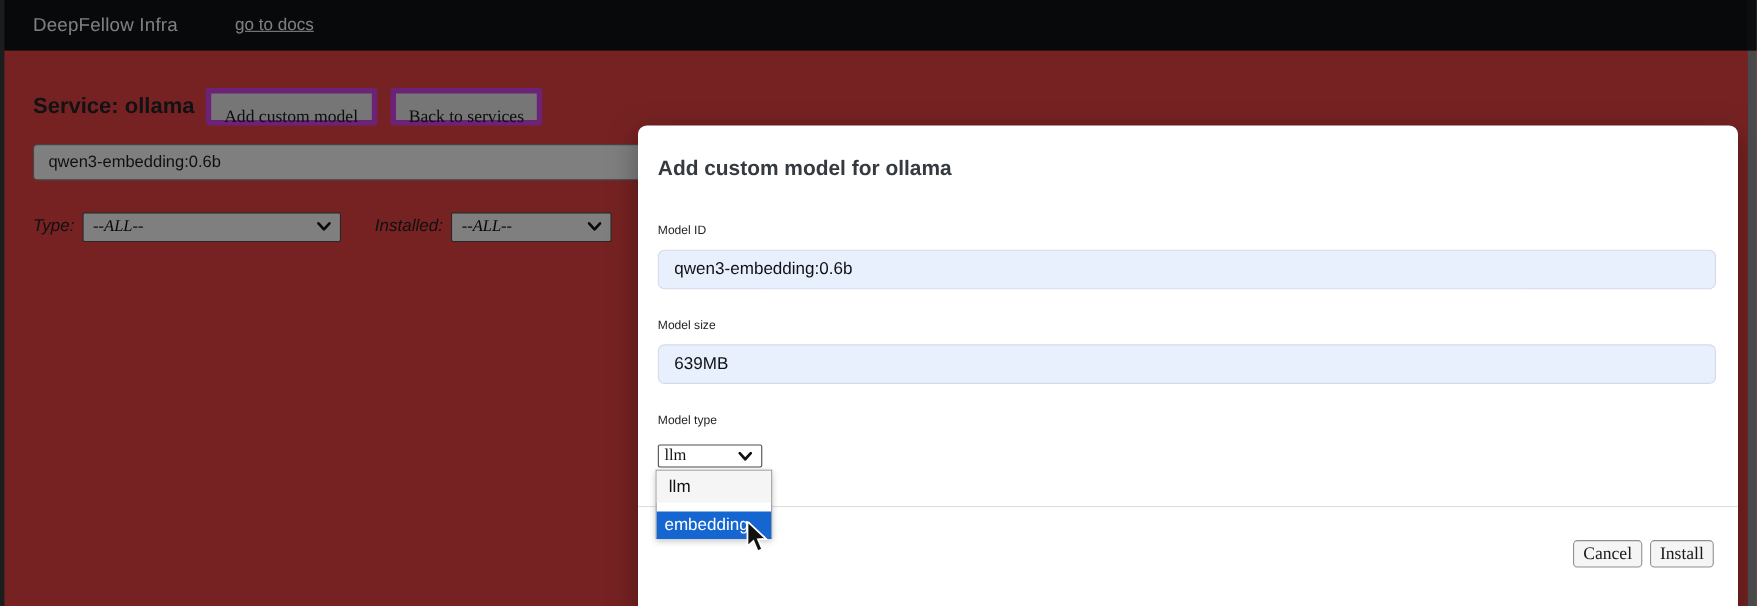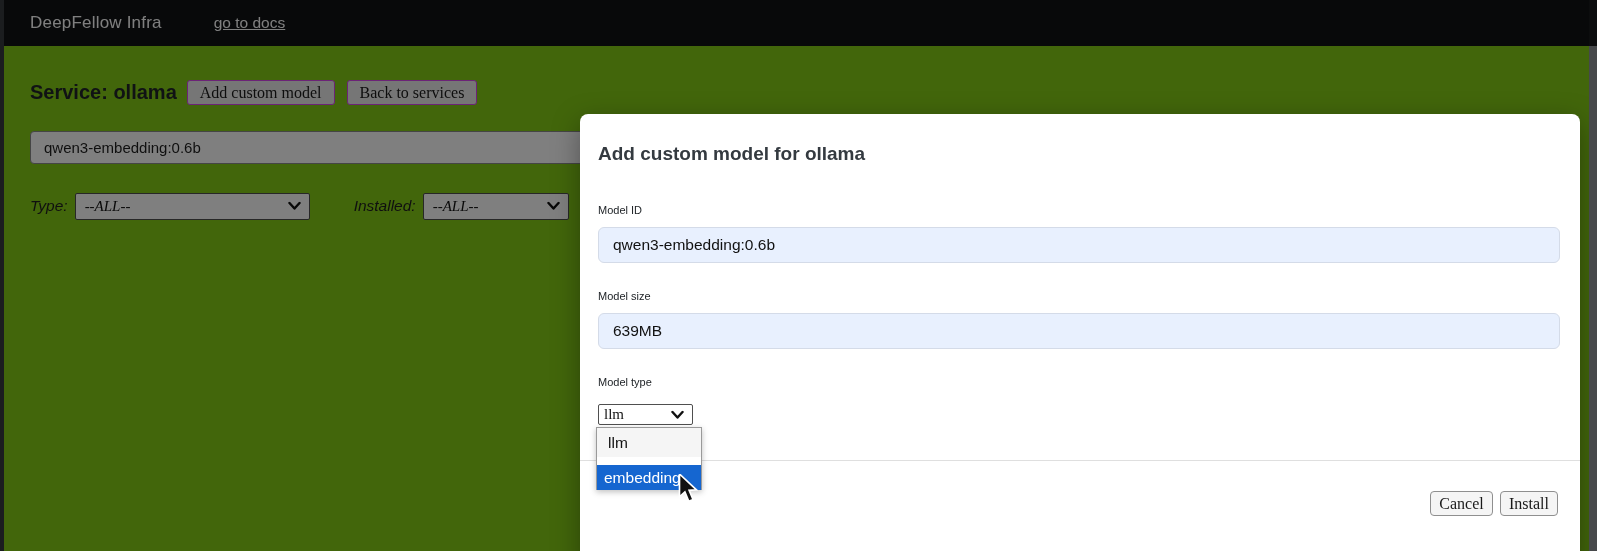--- a/index.html
+++ b/index.html
@@ -1,49 +1,49 @@
 <!DOCTYPE html>
 <html><head>
 <meta charset="utf-8">
 <style>
   * { margin:0; padding:0; box-sizing:border-box; }
   html,body { width:1597px; height:551px; overflow:hidden; background:#808080;
               font-family:"Liberation Sans", sans-serif; }
-  #stage { position:relative; width:1597px; height:551px; background:#84cc16; }
+  #stage { position:relative; width:1597px; height:551px; background:#ef4444; }
 
   
   .header { position:absolute; left:0; top:0; width:1597px; height:46px;
             background:#101214; display:flex; align-items:center; }
   .brand { color:#ffffff; font-size:17px; margin-left:30px; letter-spacing:.2px; }
   .docs-link { color:#ffffff; font-size:15.5px; margin-left:52px;
                text-decoration:underline; cursor:pointer; }
 
   .service-row { position:absolute; left:30px; top:80px; display:flex; align-items:center; }
   .service-title { font-size:20px; font-weight:bold; color:#212529; }
   .pg-btn { font-family:"Liberation Serif", serif; font-size:16px; color:#1a1a1a;
-            background:#ededed; border:1px solid #d946ef; border-radius:3px;
-            padding:2px 12px; margin-left:10px; height:25px; line-height:19px; }
+            background:#ededed; border:5px solid #d946ef; border-radius:3px;
+            padding:12px 12px; margin-left:10px; height:25px; line-height:19px; }
   .pg-btn + .pg-btn { margin-left:12px; }
 
   .search-input { position:absolute; left:30px; top:131px; width:1536px; height:33px;
                   border:1px solid #8a8a8a; border-radius:4px; background:#ffffff;
                   font-family:"Liberation Sans", sans-serif; font-size:15px; color:#1f1f1f;
                   padding:0 13px; }
 
   .filter-row { position:absolute; left:30px; top:192px; height:28px;
                 display:flex; align-items:center;font-style:italic; }
   .filter-label { font-size:15.5px; color:#1f1f1f; }
   .pg-select { position:relative; height:27px; background:#ffffff;
                border:1px solid #4f4f4f; border-radius:2px; margin-left:7px;
                display:flex; align-items:center;
                font-family:"Liberation Serif", serif; font-size:15px; color:#111; }
   .pg-select .val { padding-left:9px; }
   .sel-chev { position:absolute; right:8px; top:50%; transform:translateY(-50%); }
   .type-select { width:235px; }
-  .installed-label { margin-left:44px; }
+  .installed-label { margin-left:31px; }
   .installed-select { width:146px; }
 
   
   .overlay { position:absolute; left:0; top:0; width:1597px; height:551px;
              background:rgba(0,0,0,0.5); }
 
   
   .modal { position:absolute; left:580px; top:114px; width:1000px; height:459px;
            background:#ffffff; border-radius:8px;
            box-shadow:0 8px 28px rgba(0,0,0,0.35); }

